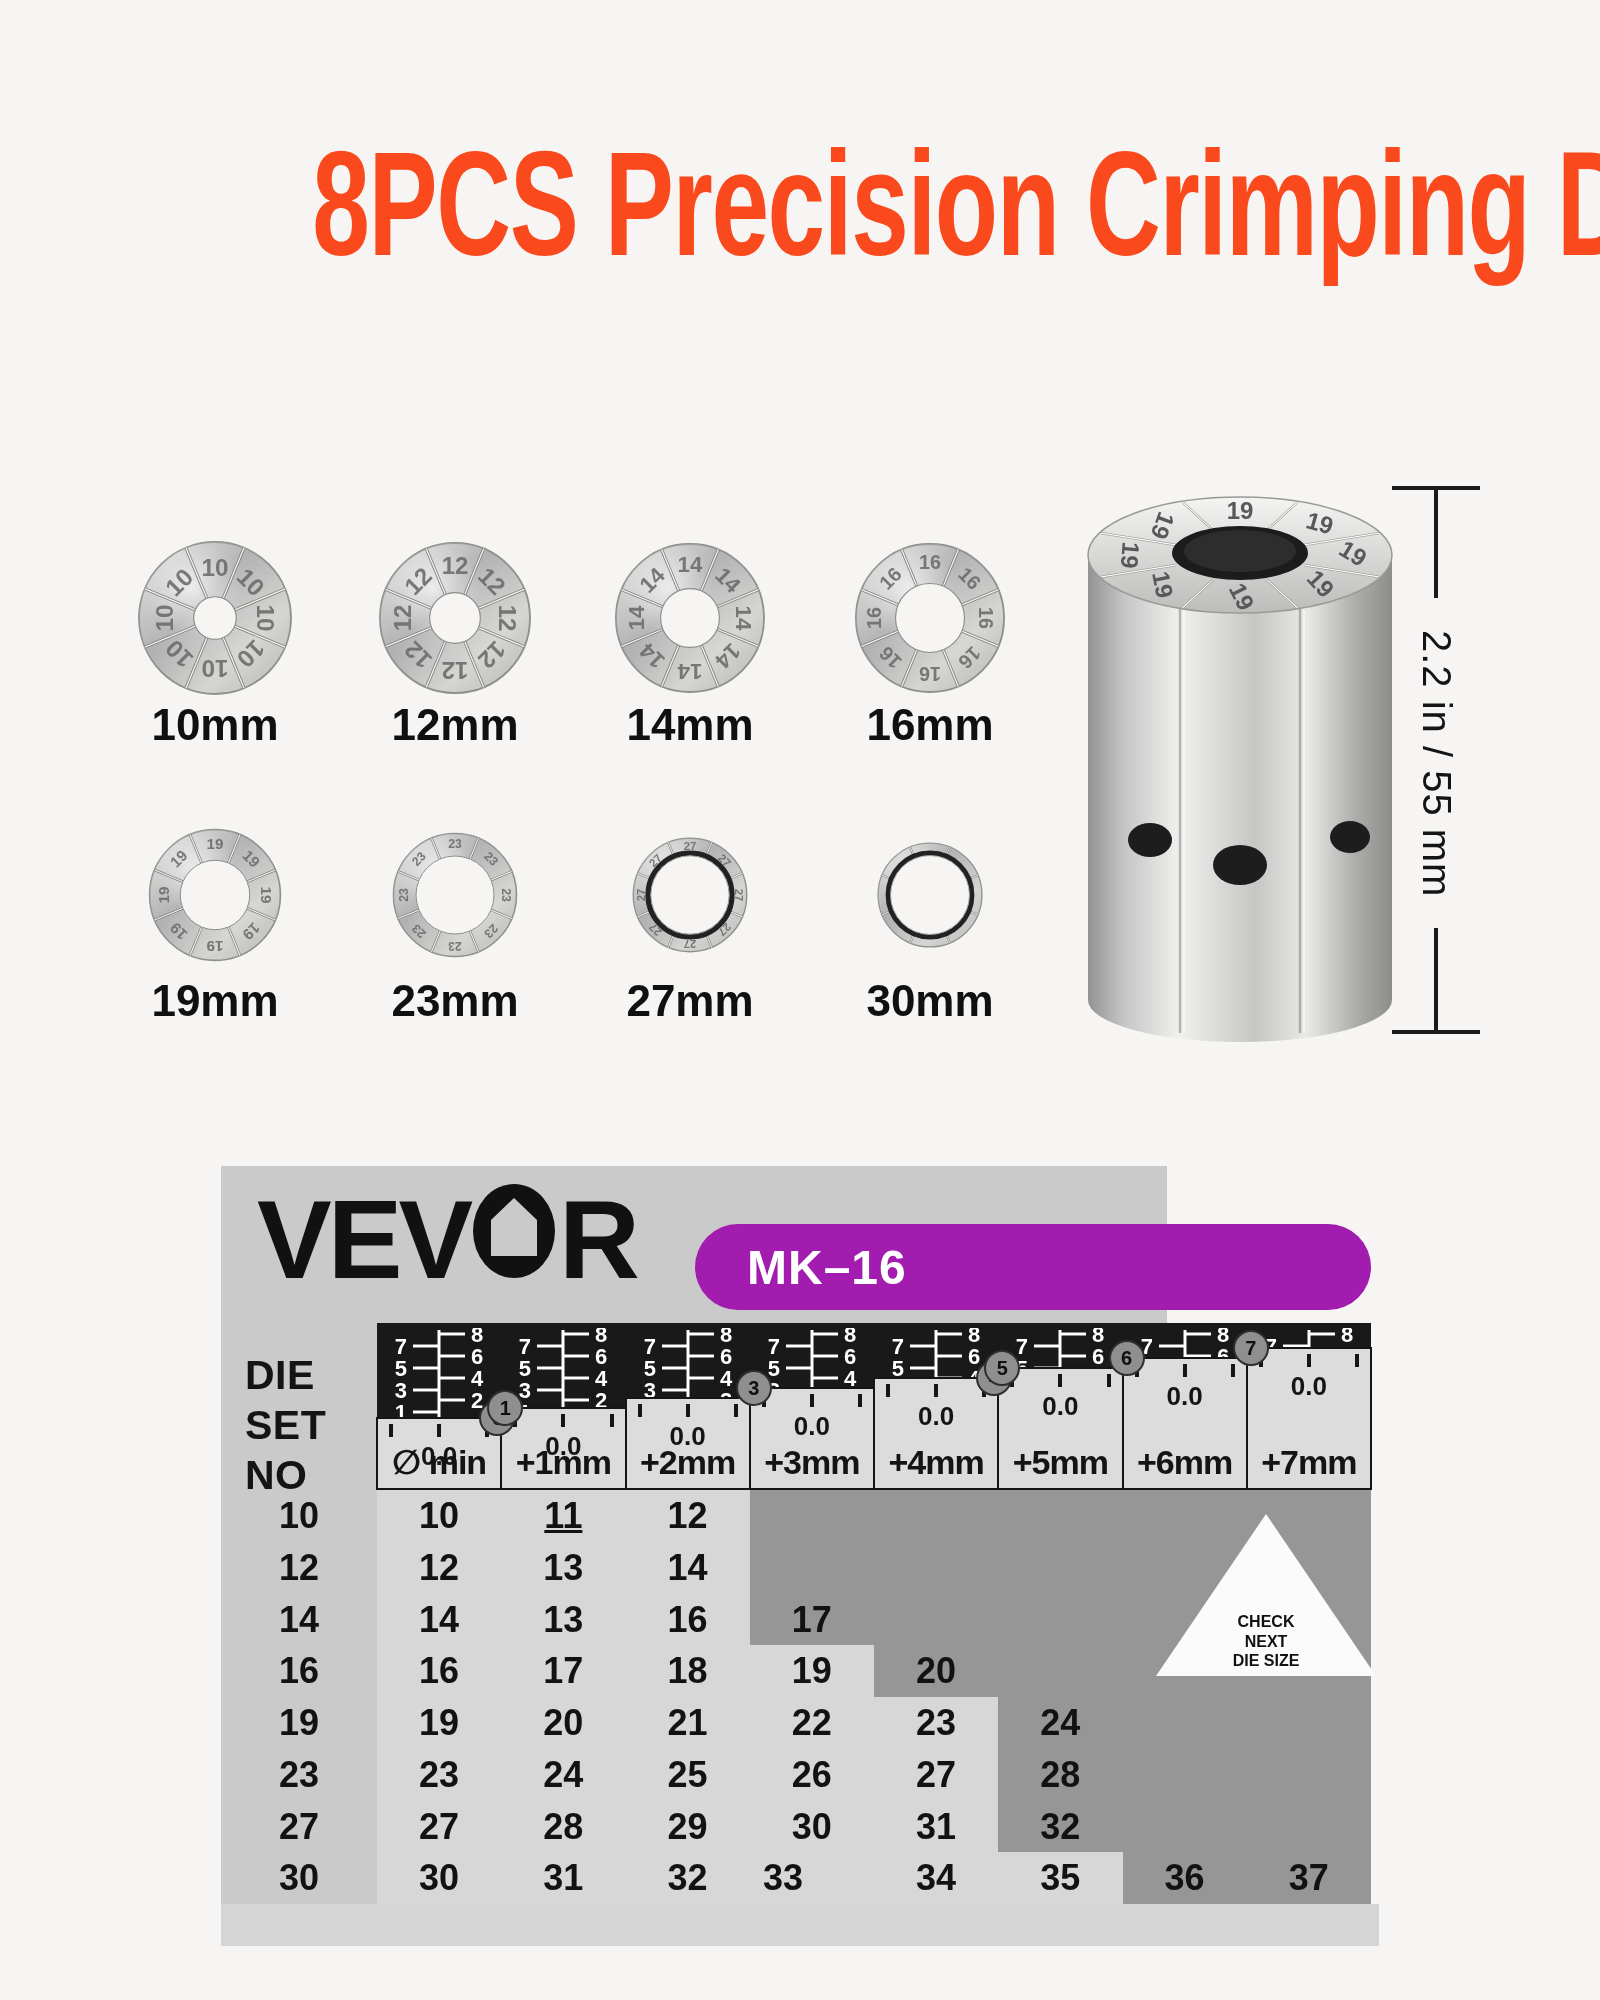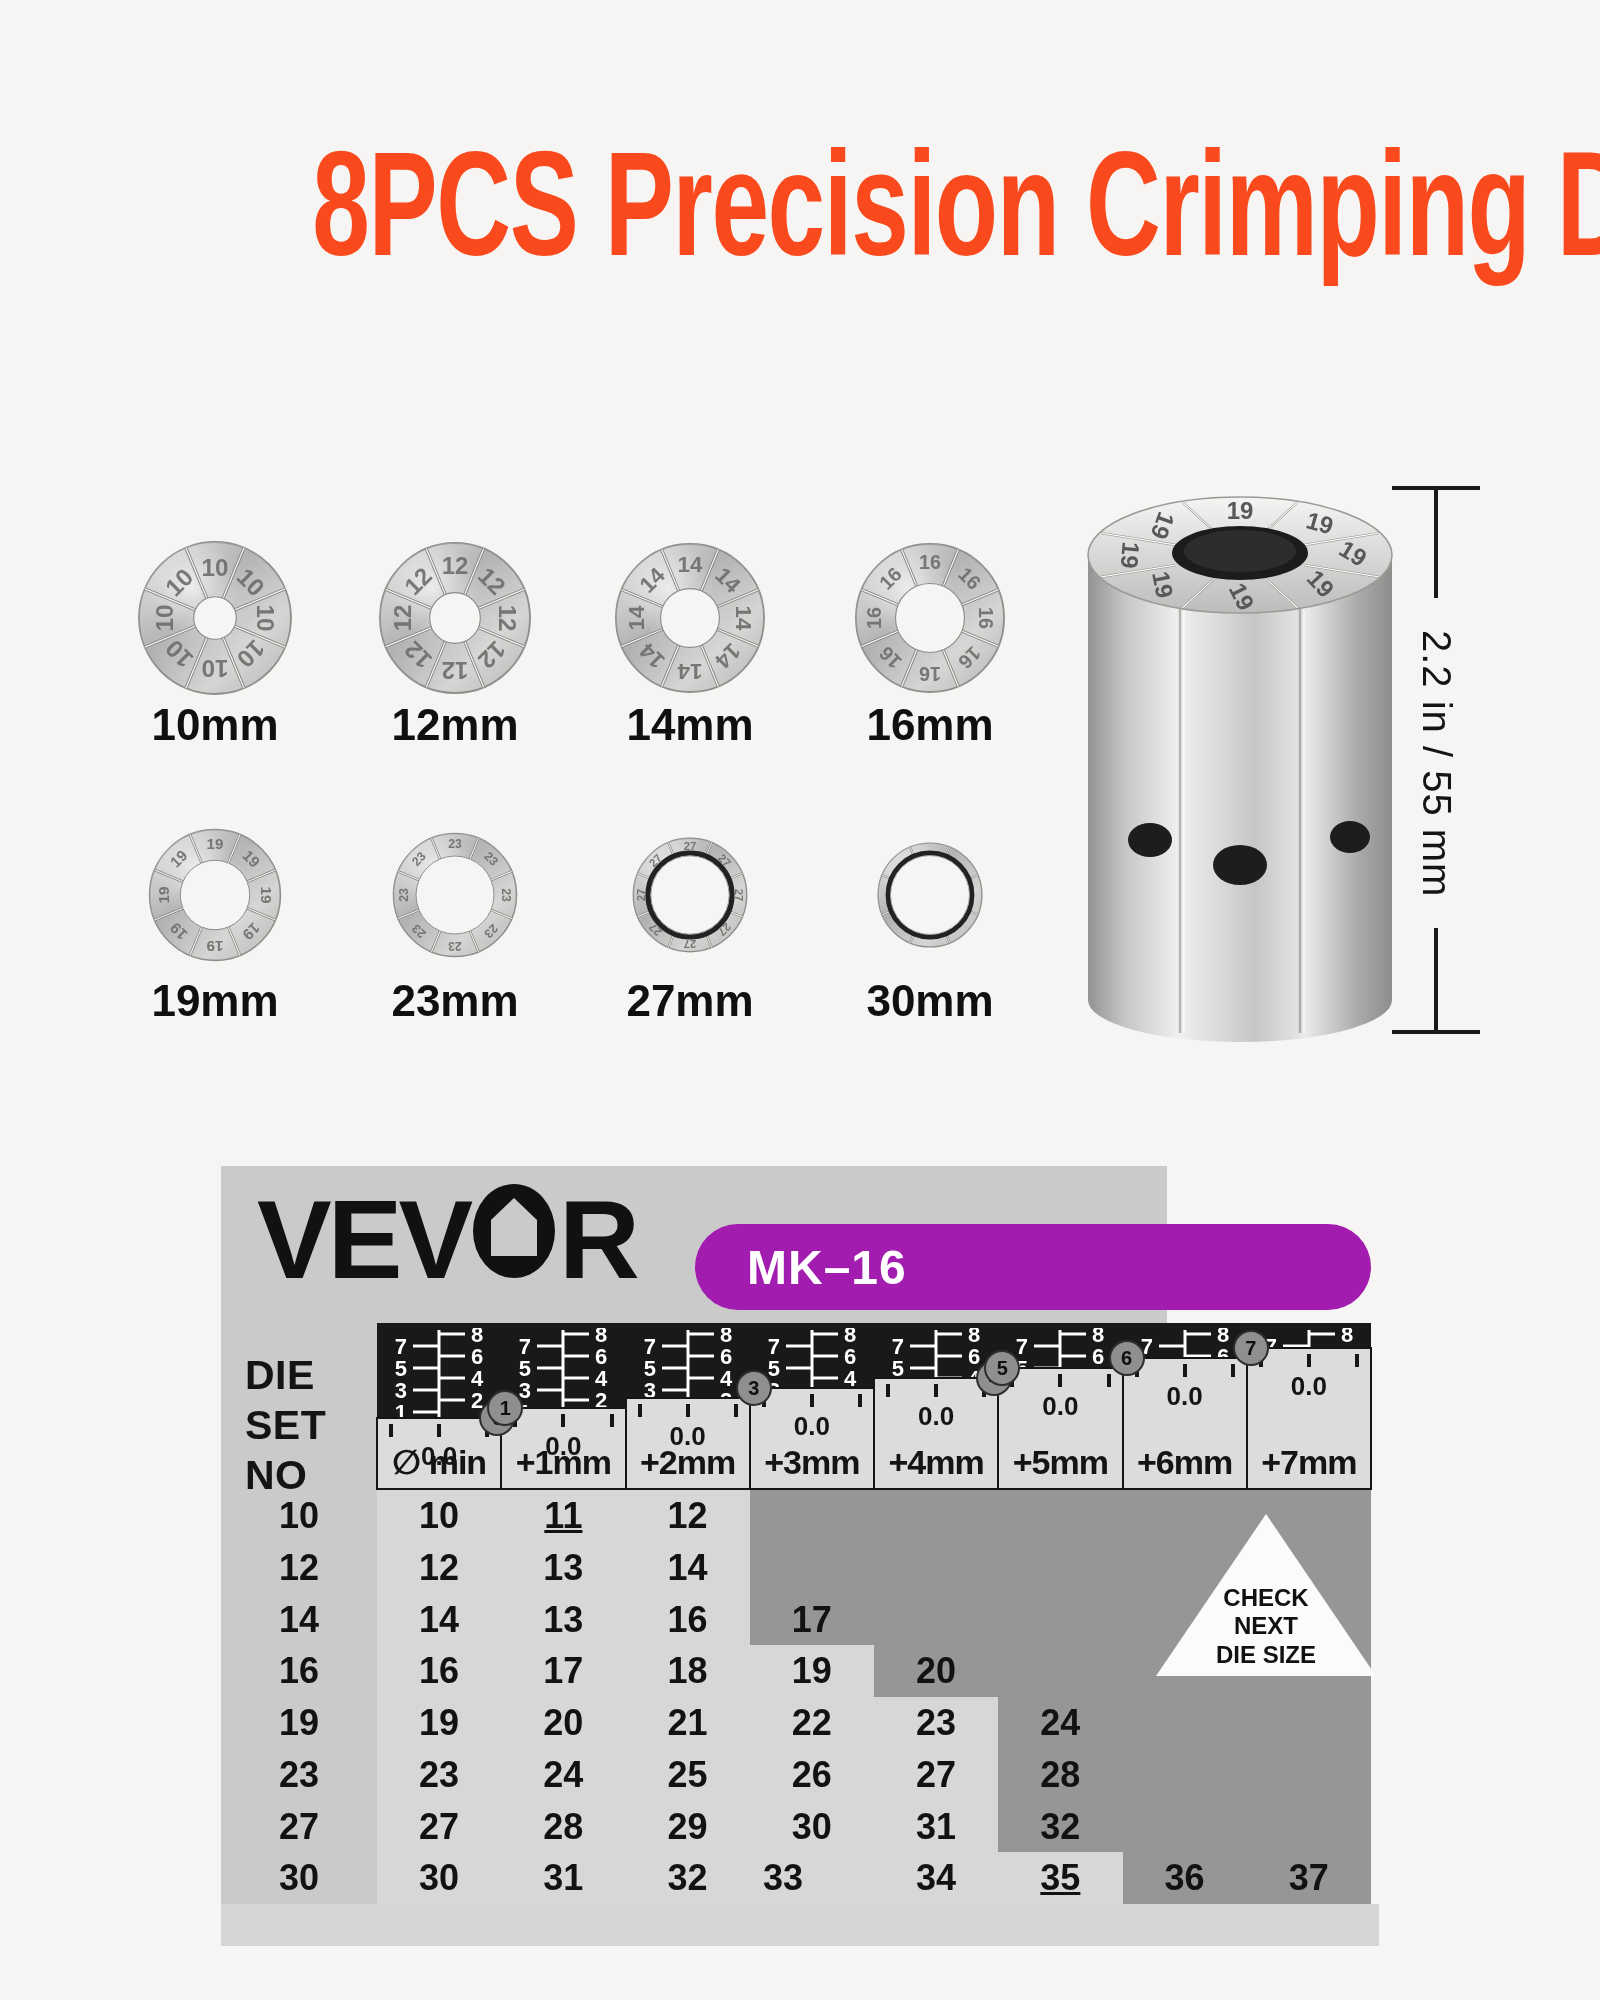--- a/index.html
+++ b/index.html
@@ -51,21 +51,21 @@
 
   
   #dark-base{position:absolute;left:156px;top:324px;width:994px;height:414px;background:#969696;}
   .light-step{position:absolute;background:#d7d7d7;}
   .row-label,.cell-val{position:absolute;height:52px;line-height:52px;text-align:center;
                        font-size:36px;font-weight:700;color:#121212;}
   #bottom-band{position:absolute;left:0;top:738px;width:1158px;height:42px;background:#d5d5d5;}
   #triangle{position:absolute;left:935px;top:348px;width:220px;height:162px;background:#fbfbfb;
             clip-path:polygon(50% 0,100% 100%,0 100%);
             display:flex;flex-direction:column;justify-content:flex-end;align-items:center;padding-bottom:6px;box-sizing:border-box;}
-  #triangle div{font-size:24px;font-weight:700;color:#111;line-height:1.2;text-align:center;}
+  #triangle div{font-size:16px;font-weight:700;color:#111;line-height:1.2;text-align:center;}
   #defs-holder{position:absolute;width:0;height:0;overflow:hidden;}
 </style>
 </head>
 <body>
 
 <div id="page">
 
   <div id="defs-holder">
     <svg width="0" height="0">
       <defs>
@@ -692,21 +692,21 @@
         <div class="cell-val" style="left: 528.75px; top: 634.5px; width: 124.25px;">30</div>
         <div class="cell-val" style="left: 653px; top: 634.5px; width: 124.25px;">31</div>
         <div class="cell-val" style="left: 777.25px; top: 634.5px; width: 124.25px;">32</div>
         <div class="light-step" style="left: 156px; top: 686.25px; width: 745.5px; height: 52.75px;"></div>
         <div class="row-label" style="left: 0px; top: 686.25px; width: 156px;">30</div>
         <div class="cell-val" style="left: 156px; top: 686.25px; width: 124.25px;">30</div>
         <div class="cell-val" style="left: 280.25px; top: 686.25px; width: 124.25px;">31</div>
         <div class="cell-val" style="left: 404.5px; top: 686.25px; width: 124.25px;">32</div>
         <div class="cell-val" style="left: 500px; top: 686.25px; width: 124.25px;">33</div>
         <div class="cell-val" style="left: 653px; top: 686.25px; width: 124.25px;">34</div>
-        <div class="cell-val" style="left: 777.25px; top: 686.25px; width: 124.25px; text-decoration: underline;">35</div>
+        <div class="cell-val" style="left: 777.25px; top: 686.25px; width: 124.25px;">35</div>
         <div class="cell-val" style="left: 901.5px; top: 686.25px; width: 124.25px;">36</div>
         <div class="cell-val" style="left: 1025.75px; top: 686.25px; width: 124.25px;">37</div>
       </div>
     <div id="bottom-band"></div>
     <div id="triangle">
       <div>CHECK</div>
       <div>NEXT</div>
       <div>DIE SIZE</div>
     </div>
   </div>

